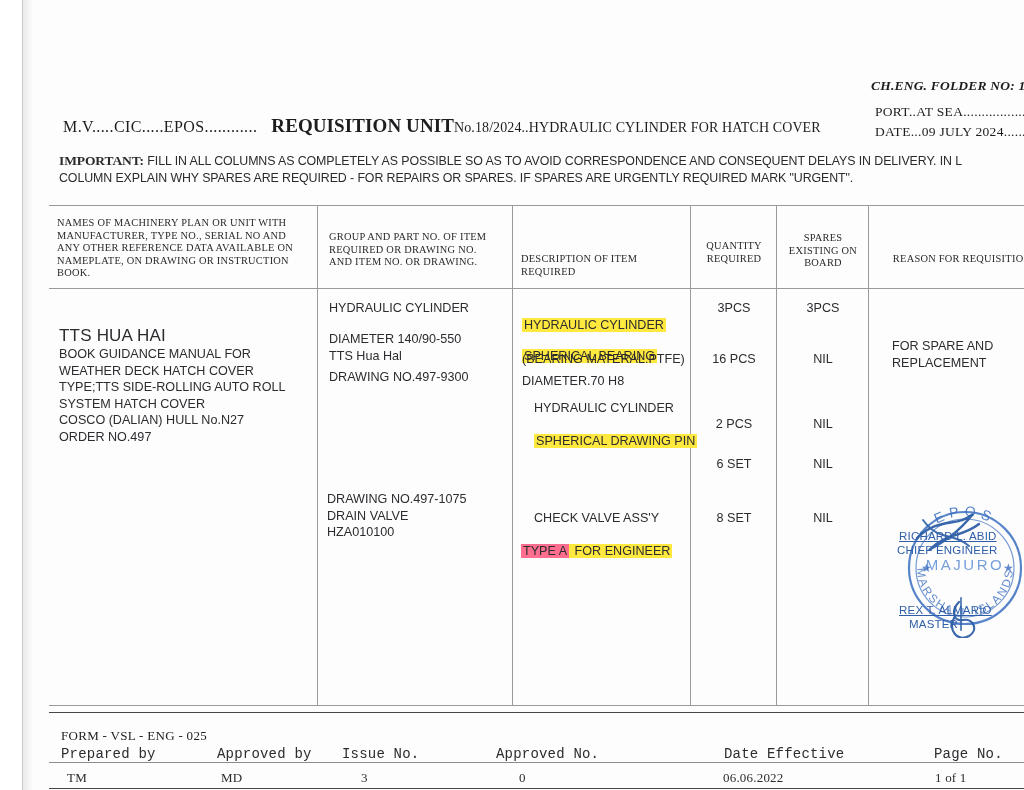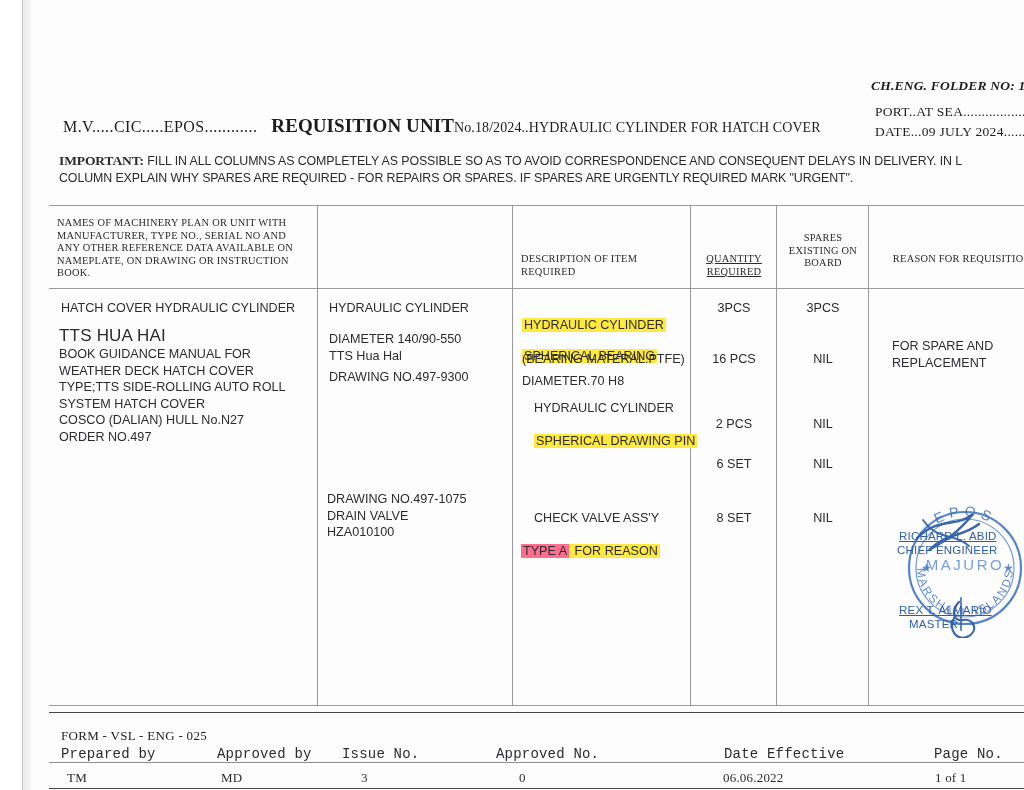--- a/index.html
+++ b/index.html
@@ -178,29 +178,29 @@
     <div class="hline" style="top:83px;"></div>
     <div class="hline" style="top:500px;"></div>
 
     <div class="vline" style="left:268px;"></div>
     <div class="vline" style="left:463px;"></div>
     <div class="vline" style="left:641px;"></div>
     <div class="vline" style="left:727px;"></div>
     <div class="vline" style="left:819px;"></div>
 
     <div class="colhead" style="left:8px;top:12px;width:250px;">NAMES OF MACHINERY PLAN OR UNIT WITH MANUFACTURER, TYPE NO., SERIAL NO AND ANY OTHER REFERENCE DATA AVAILABLE ON NAMEPLATE, ON DRAWING OR INSTRUCTION BOOK.</div>
+    <div class="colhead" style="left:280px;top:26px;width:170px;">GROUP AND PART NO. OF ITEM REQUIRED OR DRAWING NO. AND ITEM NO. OR DRAWING.</div>
     <div class="colhead" style="left:472px;top:48px;width:168px;">DESCRIPTION OF  ITEM REQUIRED</div>
-    <div class="colhead center" style="left:645px;top:48px;width:80px;white-space:pre-line;text-decoration:underline;">QUANTITY
+    <div class="colhead center" style="left:645px;top:35px;width:80px;white-space:pre-line;">QUANTITY
 REQUIRED</div>
     <div class="colhead center" style="left:731px;top:27px;width:86px;white-space:pre-line;">SPARES
 EXISTING ON
 BOARD</div>
     <div class="colhead center" style="left:823px;top:48px;width:180px;">REASON FOR REQUISITION</div>
 
-    <div class="cell" style="left:12px;top:95px;width:250px;">HATCH COVER HYDRAULIC CYLINDER</div>
     <div class="cell big" style="left:10px;top:121px;">TTS HUA HAI</div>
     <div class="cell" style="left:10px;top:141px;width:256px;">BOOK GUIDANCE MANUAL FOR
 WEATHER DECK HATCH COVER
 TYPE;TTS SIDE-ROLLING AUTO ROLL
           SYSTEM HATCH COVER
 COSCO (DALIAN) HULL No.N27
 ORDER NO.497</div>
 
     <div class="cell" style="left:280px;top:95px;">HYDRAULIC CYLINDER</div>
     <div class="cell" style="left:280px;top:126px;width:175px;">DIAMETER  140/90-550
@@ -220,21 +220,21 @@
     <div class="cell" style="left:473px;top:168px;">DIAMETER.70 H8</div>
 
     <div class="cell" style="left:485px;top:195px;">HYDRAULIC CYLINDER</div>
     <div class="cell" style="left:485px;top:211px;">
       <span class="hl-yellow">SPHERICAL DRAWING PIN</span>
     </div>
 
 
     <div class="cell" style="left:485px;top:305px;">CHECK VALVE ASS'Y</div>
     <div class="cell" style="left:472px;top:321px;">
-      <span class="hl-pink">TYPE A</span><span class="hl-yellow"> FOR REASON</span>
+      <span class="hl-pink">TYPE A</span><span class="hl-yellow"> FOR ENGINEER</span>
     </div>
 
     <div class="cell center" style="left:645px;top:95px;width:80px;">3PCS</div>
     <div class="cell center" style="left:645px;top:146px;width:80px;">16 PCS</div>
     <div class="cell center" style="left:645px;top:211px;width:80px;">2 PCS</div>
     <div class="cell center" style="left:645px;top:251px;width:80px;">6 SET</div>
     <div class="cell center" style="left:645px;top:305px;width:80px;">8 SET</div>
 
     <div class="cell center" style="left:731px;top:95px;width:86px;">3PCS</div>
     <div class="cell center" style="left:731px;top:146px;width:86px;">NIL</div>

